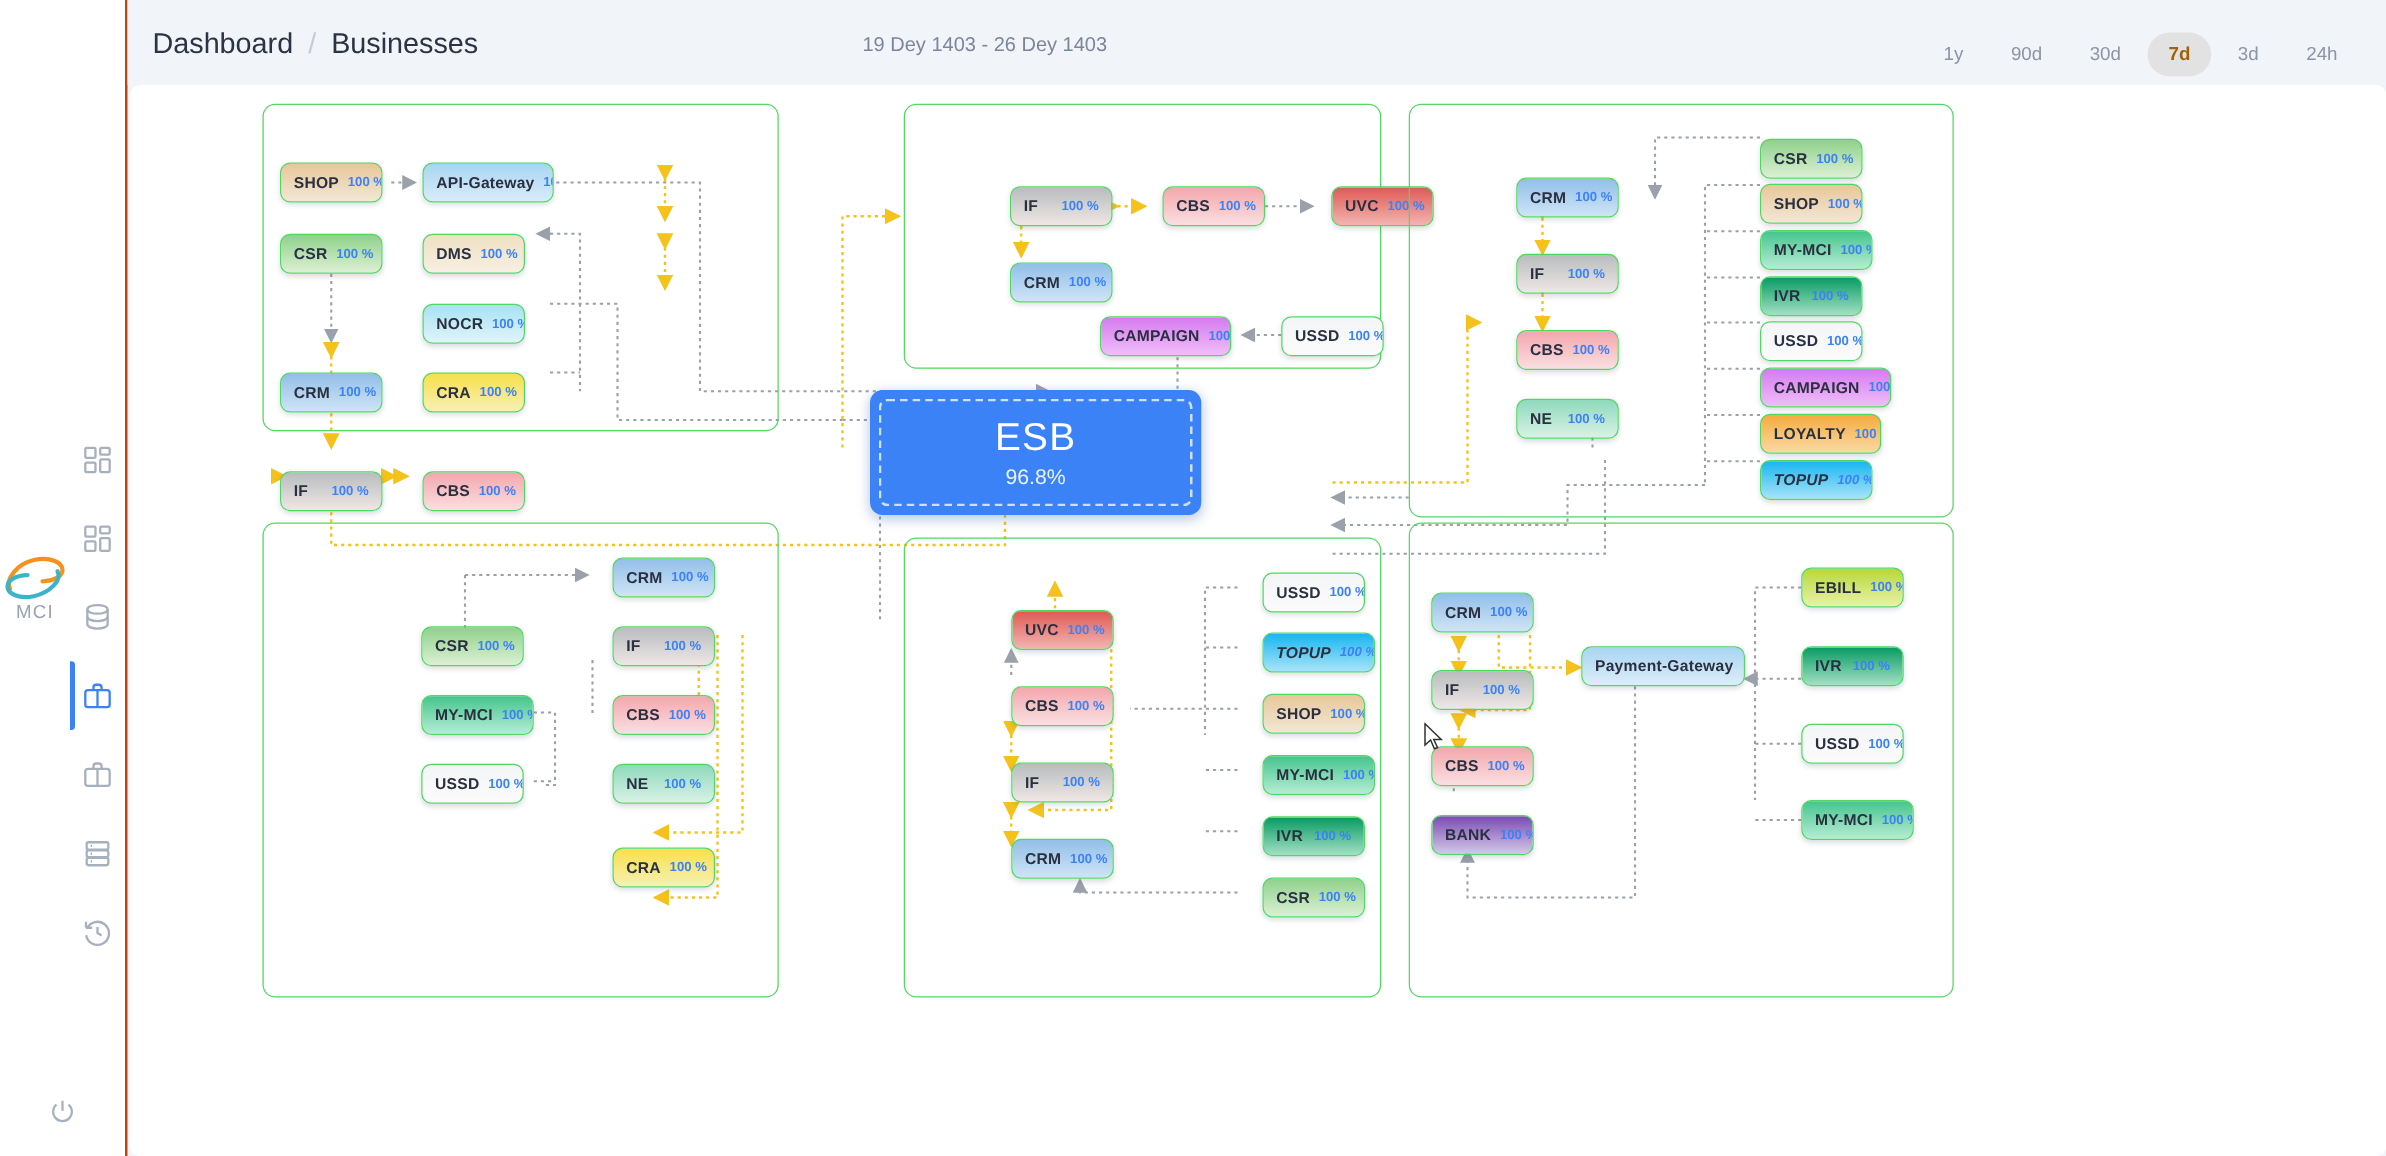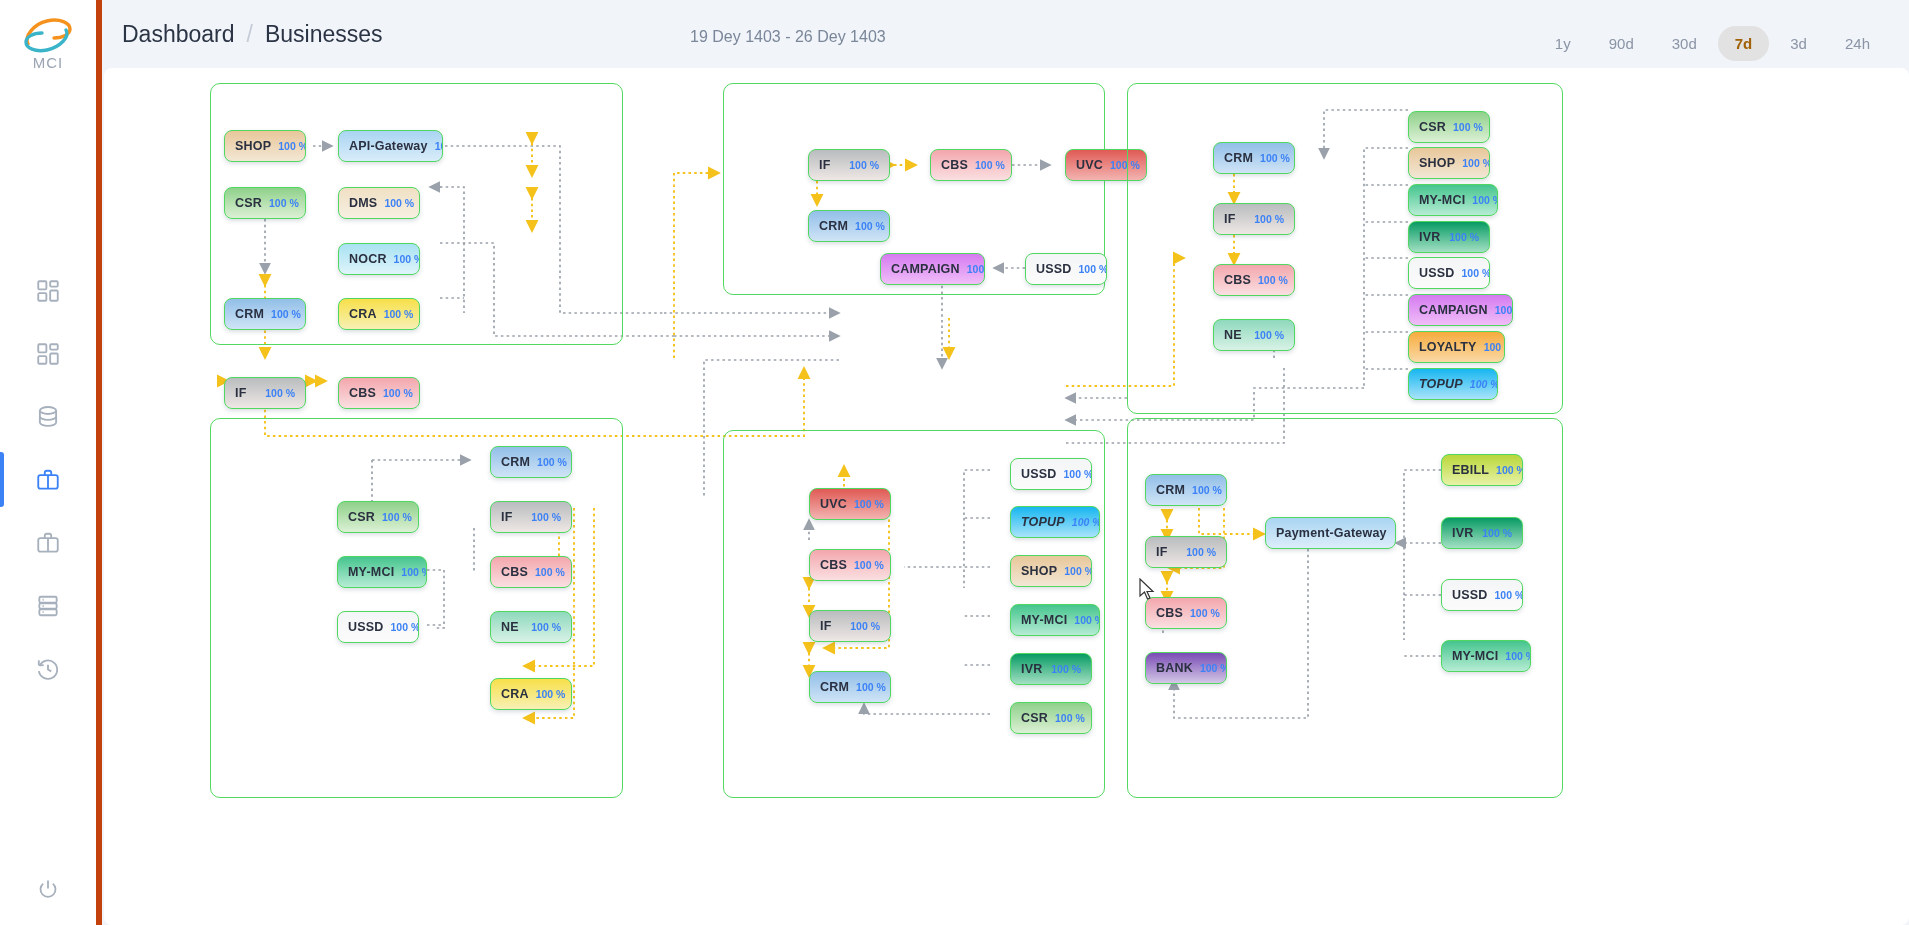--- a/index.html
+++ b/index.html
@@ -10,22 +10,22 @@
     font-family: "Liberation Sans", sans-serif;
     background: #f1f4f9;
   }
   #app { position: relative; width: 1909px; height: 925px; }
 
   
   #sidebar {
     position: absolute; left: 0; top: 0;
     width: 102px; height: 925px;
     background: #ffffff;
-    border-right: 6px solid #c2410c;
-    display: flex; flex-direction: column; align-items: center;
+    border-right: 2px solid #c2410c;
+    display: flex; flex-direction: row; align-items: center;
   }
   .logo-wrap { margin-top: 14px; display:flex; flex-direction:column; align-items:center; }
   .logo-mark { width: 56px; height: 42px; }
   .logo-text { font-size: 15px; color:#9aa4b2; letter-spacing:1px; margin-top:-2px; font-weight:500;}
   .nav-list { margin-top: 188px; display:flex; flex-direction:column; align-items:center; width:100%; }
   .nav-item {
     position: relative; width: 100%; height: 63px;
     display:flex; align-items:center; justify-content:center;
     cursor: pointer;
   }
@@ -547,18 +547,22 @@
         <div class="node g-mymci" style="left: 1337px; top: 572px; width: 90px; height: 32px;">
           <span class="nm">MY-MCI</span>
           <span class="pc">100 %</span>
         </div>
         <div class="node g-bank" style="left: 1041px; top: 584px; width: 82px; height: 32px;">
           <span class="nm">BANK</span>
           <span class="pc">100 %</span>
         </div>
       </div>
 
+    <div id="esb" style="left:592px; top:244px; width:265px; height:100px;">
+      <div class="esb-title">ESB</div>
+      <div class="esb-val">96.8%</div>
+    </div>
 
     <svg id="cursor" viewBox="0 0 18 24">
       <path d="M1,1 L1,18 L5.5,14 L8.5,21 L11,20 L8,13.5 L14,13.5 Z" fill="#fff" stroke="#333" stroke-width="1.2"></path>
     </svg>
   </div>
 </div>
 
 </body></html>

